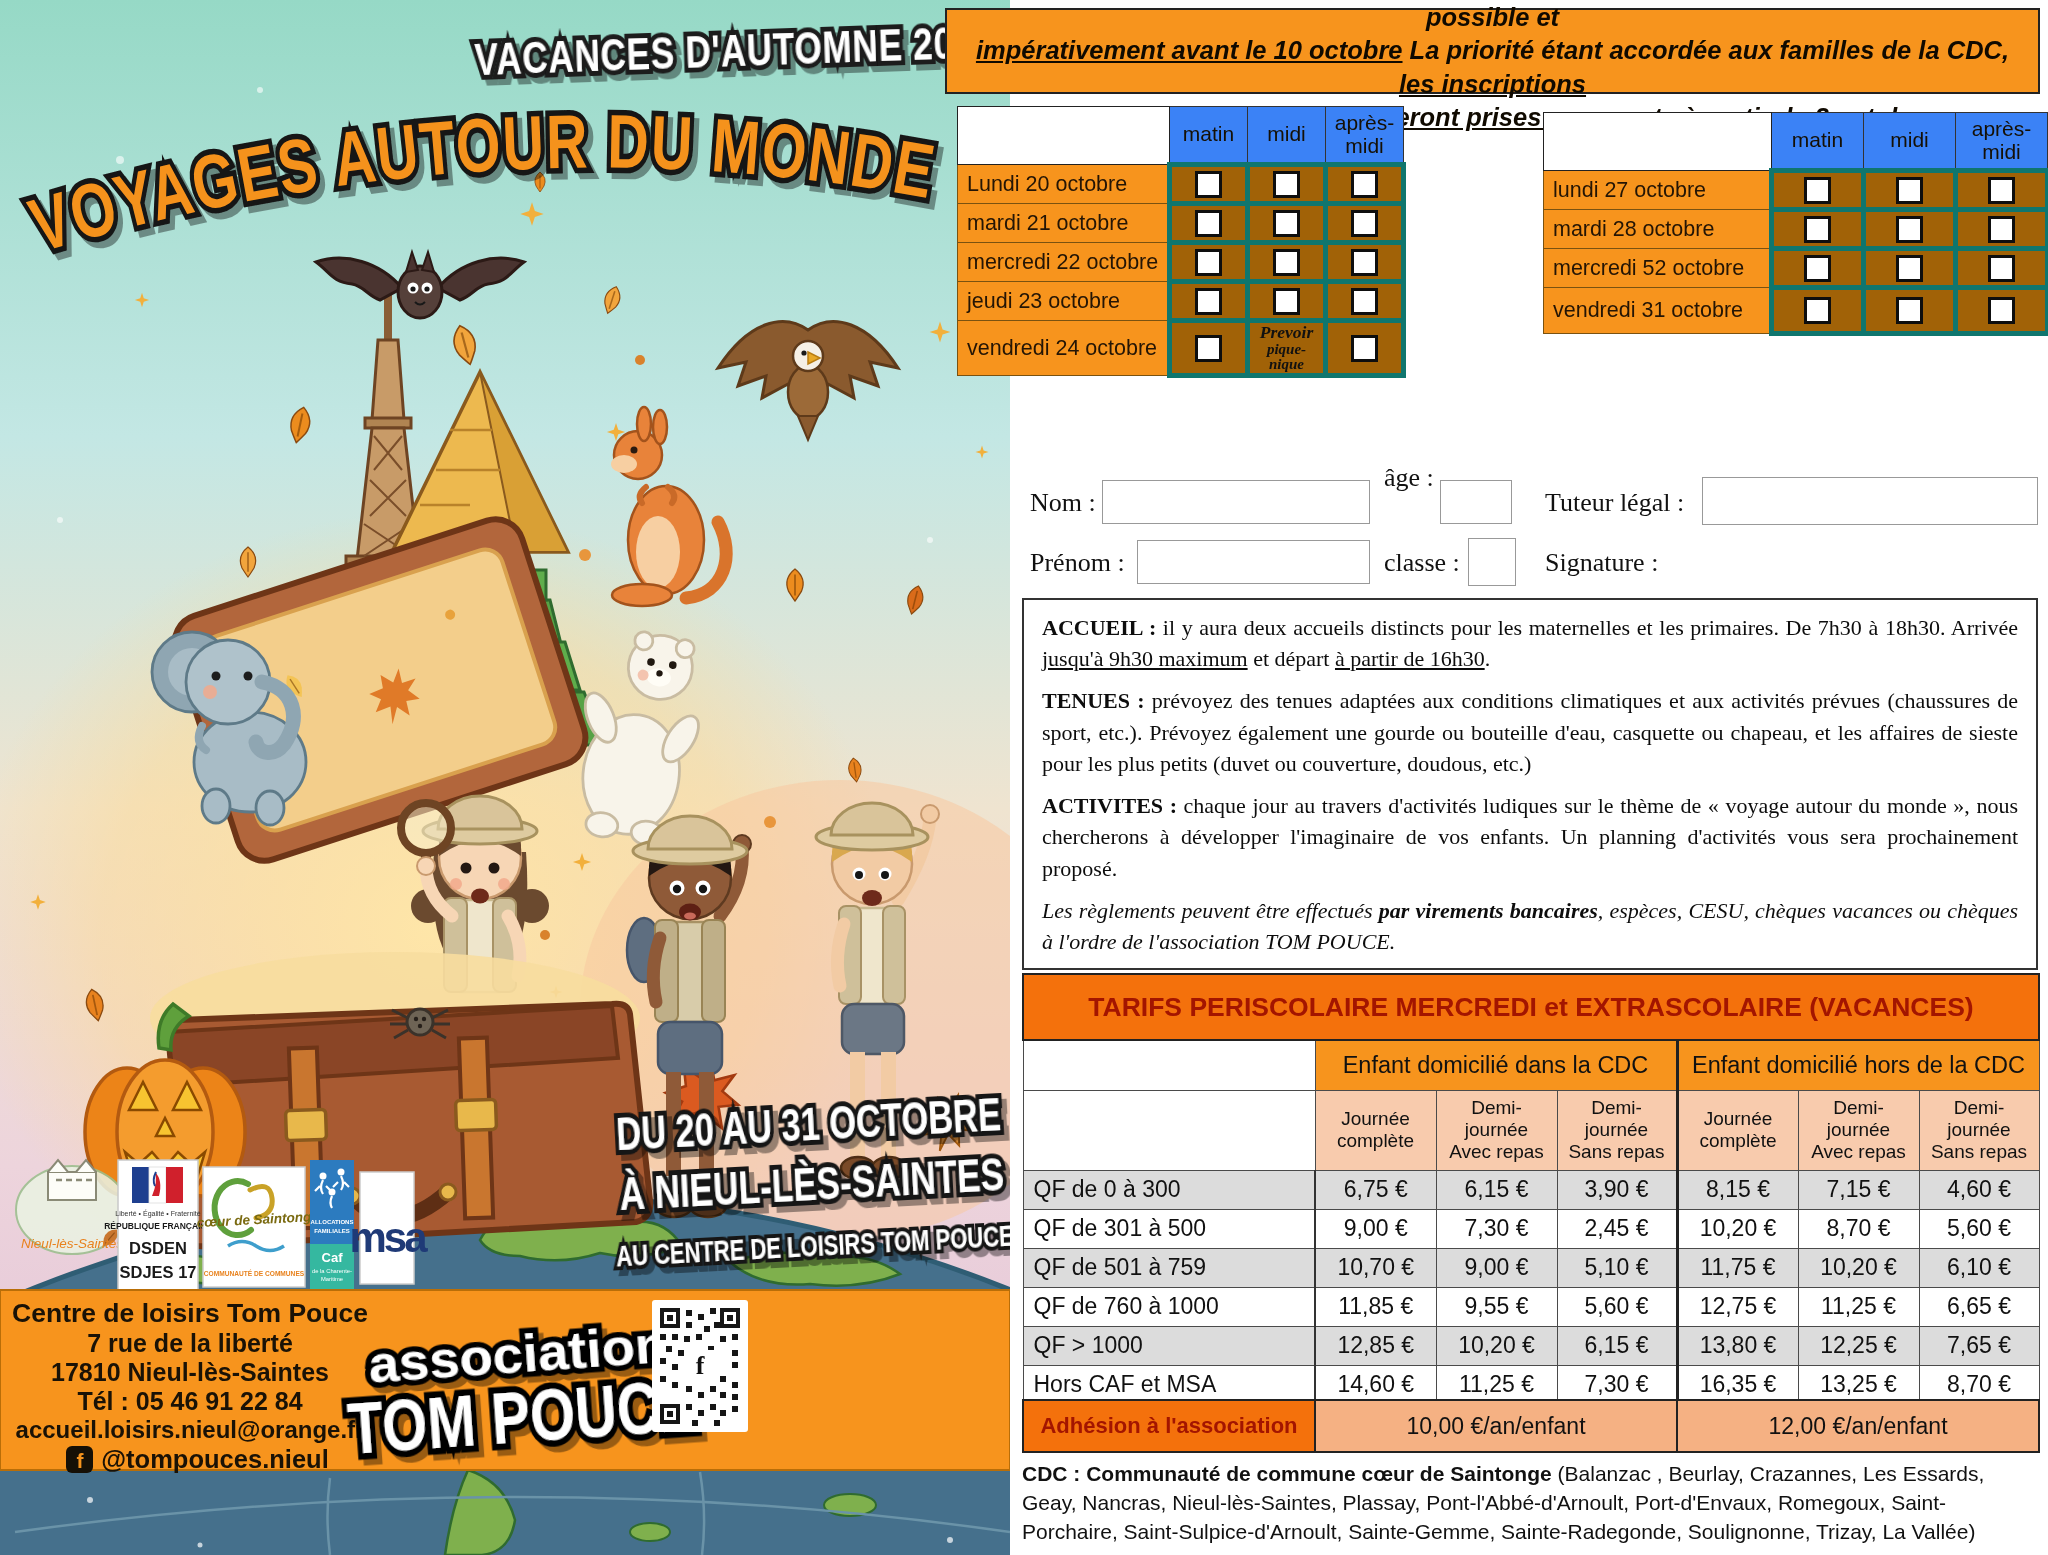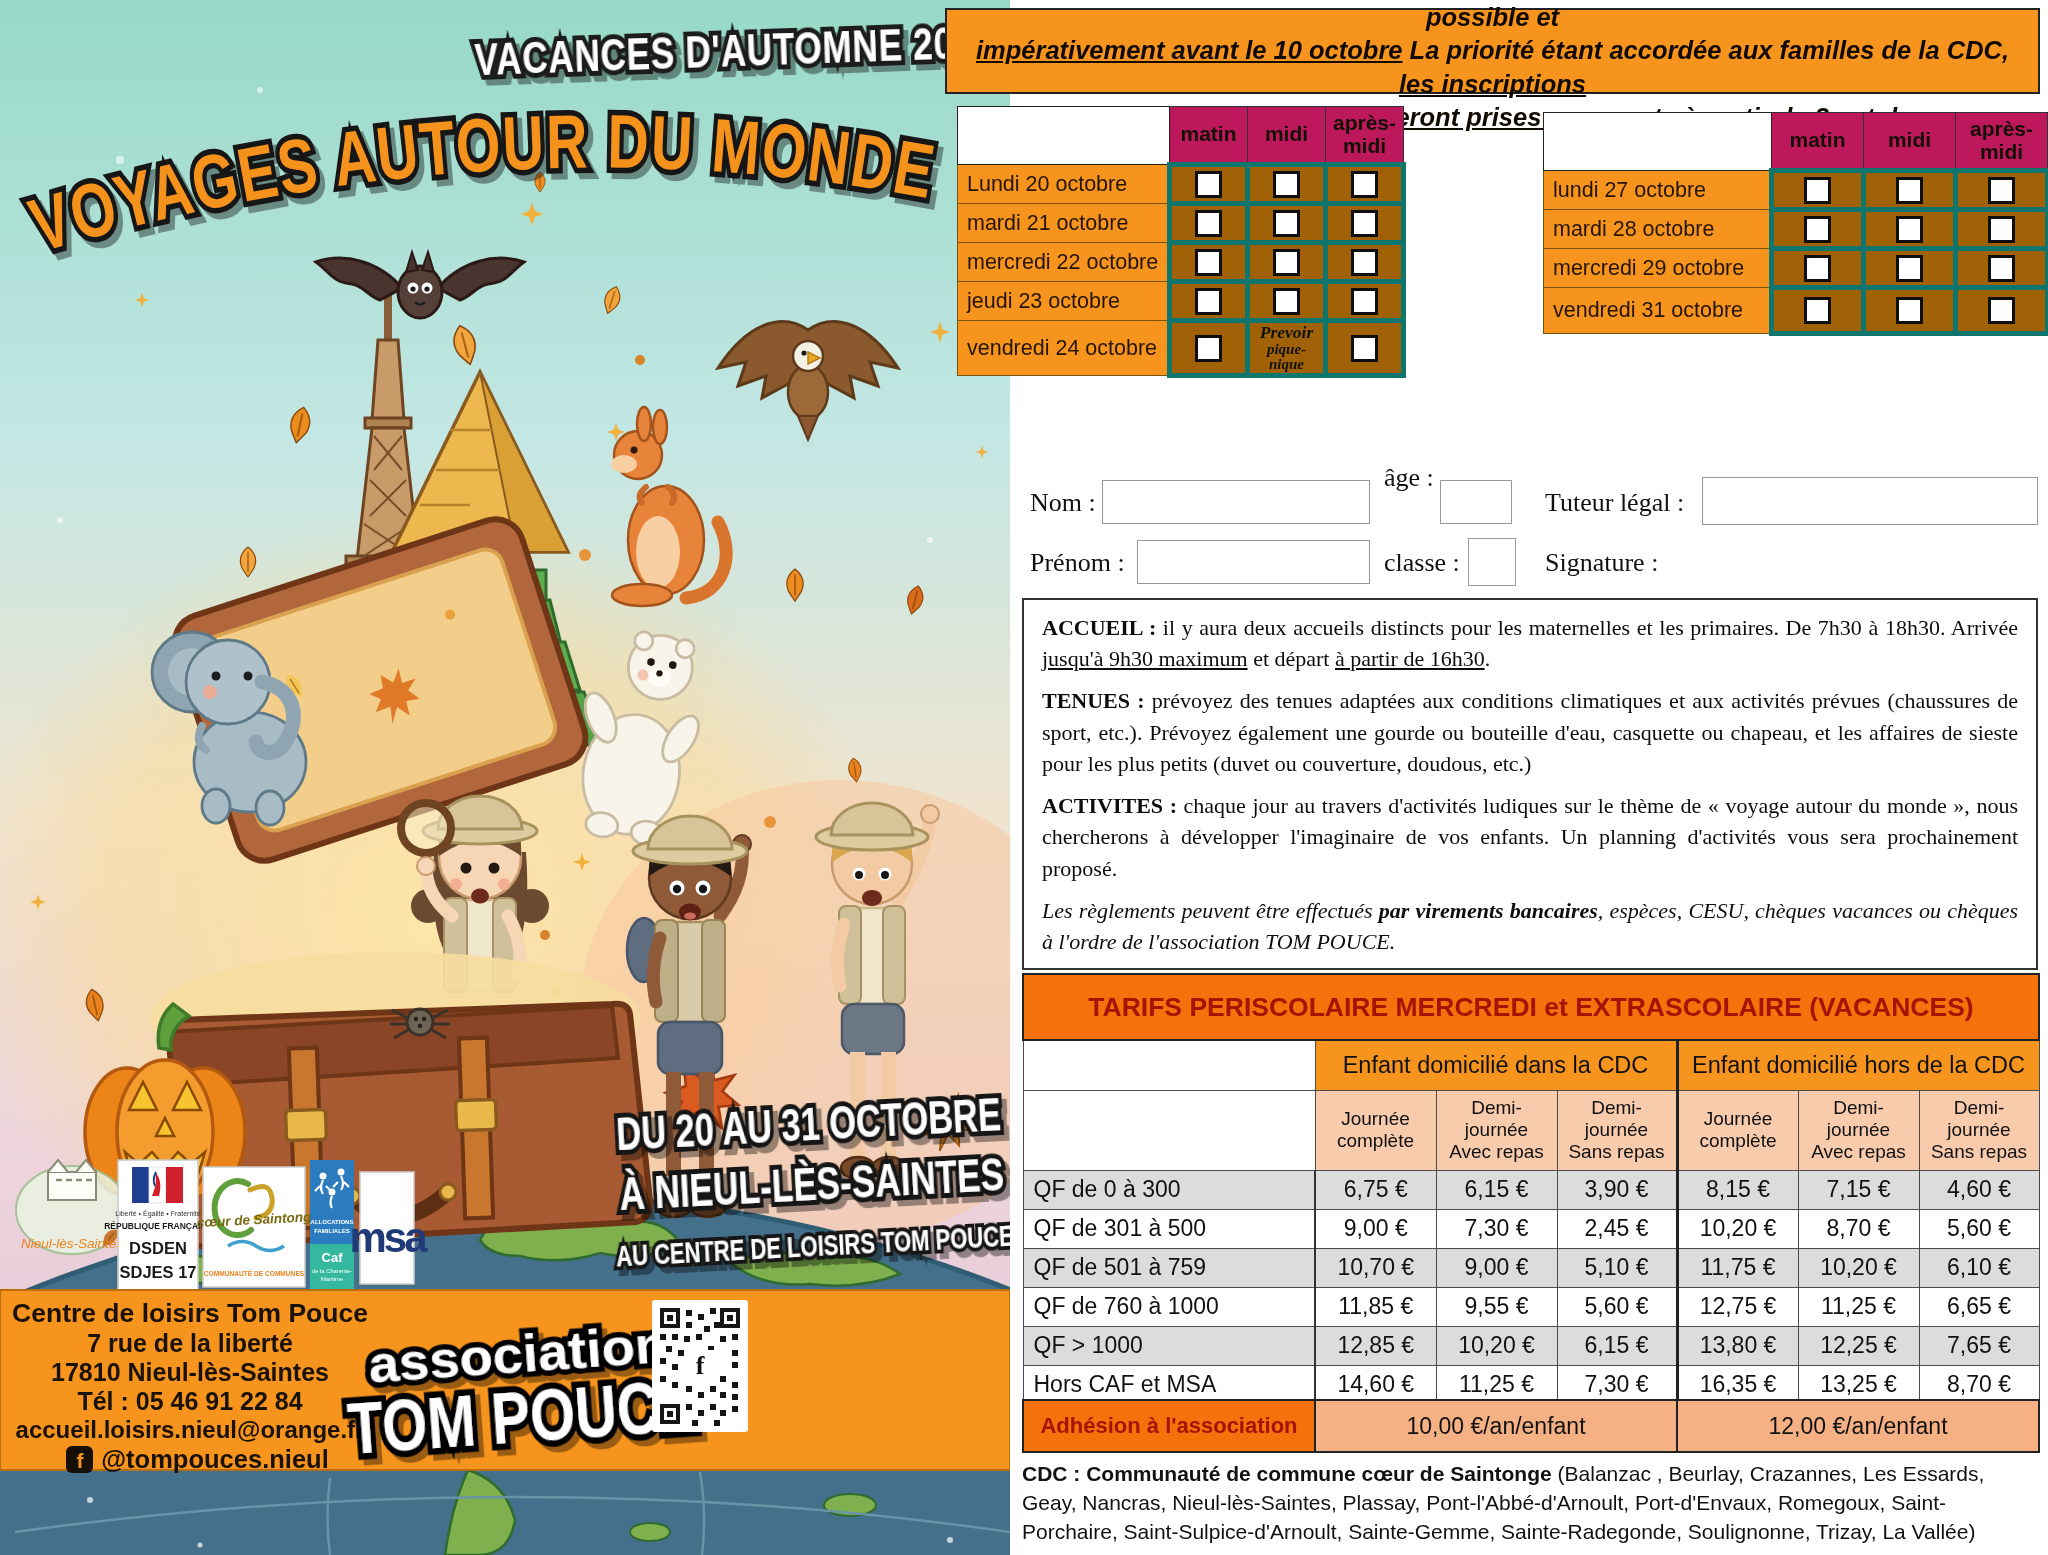--- a/index.html
+++ b/index.html
@@ -8,21 +8,21 @@
   #poster{position:absolute;left:0;top:0;}
   
   .paper{position:absolute;left:1010px;top:0;width:1038px;height:1555px;background:#fff;}
   .notice{position:absolute;left:945px;top:8px;width:1095px;height:86px;background:#F7941D;
           border:2px solid #222;box-sizing:border-box;display:flex;align-items:center;justify-content:center;}
   .notice .txt{font-size:25.5px;font-weight:bold;font-style:italic;color:#100a00;text-align:center;line-height:1.3;padding:0 14px;}
   .u{text-decoration:underline;}
   .sched{position:absolute;border-collapse:collapse;table-layout:fixed;font-family:"Liberation Sans",sans-serif;}
   .sched td{border:1.3px solid #8a8a8a;box-sizing:border-box;}
   .sched .corner{background:#fff;border:1.6px solid #222;}
-  .sched .ph{background:#be185d;border:1.6px solid #333;font-weight:bold;font-size:21px;line-height:1.05;
+  .sched .ph{background:#3b82f6;border:1.6px solid #333;font-weight:normal;font-size:21px;line-height:1.05;
              text-align:center;color:#151005;}
   .sched .day{background:#F7941D;border:1.5px solid #7a5210;font-size:21.5px;padding-left:9px;color:#241505;}
   .sched .cbc{background:#a16207;text-align:center;vertical-align:middle;border:5px solid #0f766e;}
   .sched tr{height:39px;}
   .sched tr.hrow{height:58px;}
   input.cb{appearance:none;-webkit-appearance:none;width:27px;height:27px;border:3.5px solid #0e0e0e;
            background:#fff;margin:0;vertical-align:middle;cursor:pointer;}
   .picnic{font-family:"Liberation Serif",serif;font-weight:bold;font-style:italic;line-height:1.02;color:#111;}
   .picnic .l1{font-size:17.5px;}
   .picnic .l2{font-size:15px;}
@@ -572,21 +572,21 @@
       <td class="cbc"><input type="checkbox" class="cb" style=""></td>
       <td class="cbc"><input type="checkbox" class="cb" style=""></td>
     </tr>
     <tr>
       <td class="day">mardi 28 octobre</td>
       <td class="cbc"><input type="checkbox" class="cb" style=""></td>
       <td class="cbc"><input type="checkbox" class="cb" style=""></td>
       <td class="cbc"><input type="checkbox" class="cb" style=""></td>
     </tr>
     <tr>
-      <td class="day">mercredi 29 octobre</td>
+      <td class="day">mercredi 52 octobre</td>
       <td class="cbc"><input type="checkbox" class="cb" style=""></td>
       <td class="cbc"><input type="checkbox" class="cb" style=""></td>
       <td class="cbc"><input type="checkbox" class="cb" style=""></td>
     </tr>
     <tr style="height:46px;">
       <td class="day">vendredi 31 octobre</td>
       <td class="cbc"><input type="checkbox" class="cb" style=""></td>
       <td class="cbc"><input type="checkbox" class="cb" style=""></td>
       <td class="cbc"><input type="checkbox" class="cb" style=""></td>
     </tr>

